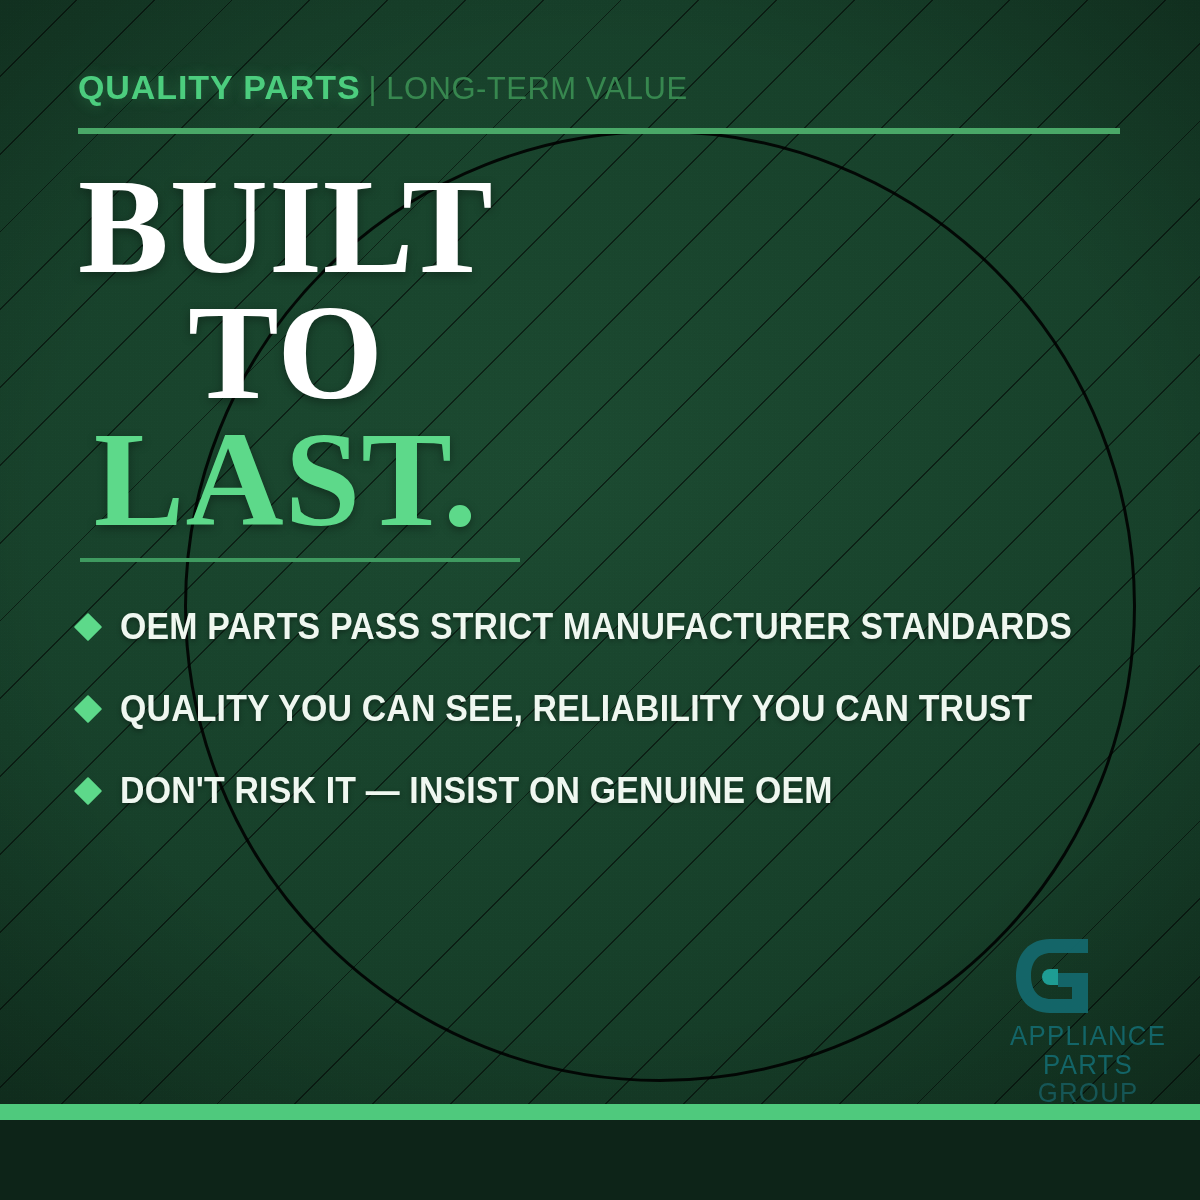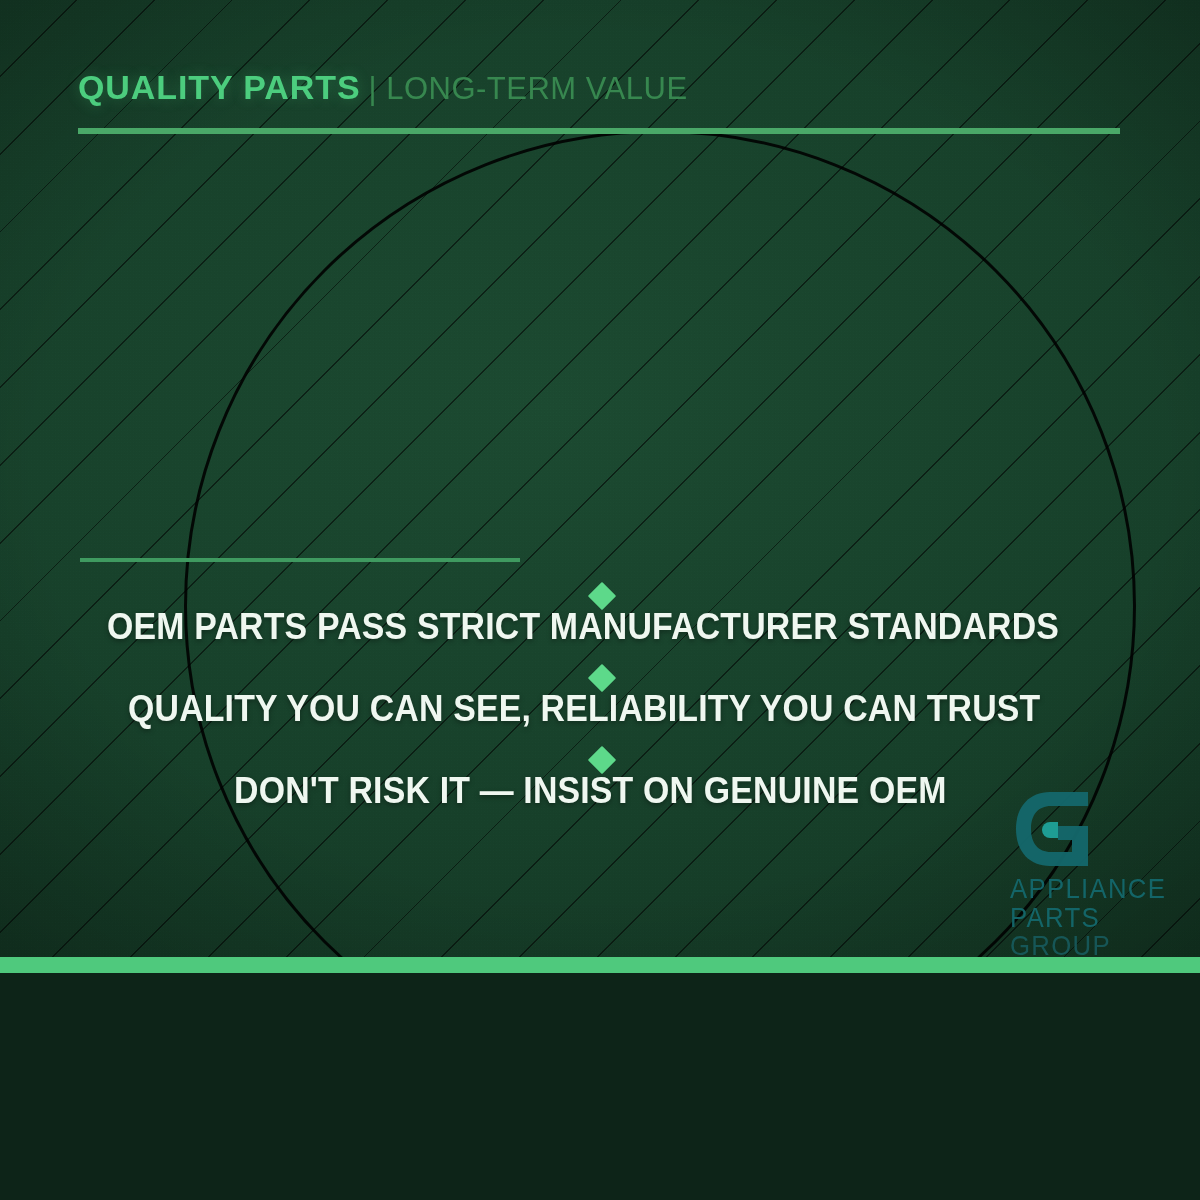--- a/index.html
+++ b/index.html
@@ -4,24 +4,25 @@
 <style>
   html, body {
     margin: 0;
     padding: 0;
     background: #0d2418;
   }
 
   #poster {
     position: relative;
     width: 1200px;
-    height: 973px;
+    height: 1120px;
     overflow: hidden;
     background-color: #17402a;
     font-family: "Liberation Sans", sans-serif;
+    text-align: center;
     -webkit-font-smoothing: antialiased;
   }
 
   
   .bg-base {
     position: absolute;
     inset: 0;
     background:
       radial-gradient(ellipse 120% 95% at 46% 42%, #1c4a31 0%, #17402a 45%, #102d1d 100%);
   }
@@ -136,21 +137,20 @@
     position: absolute;
     left: 78px;
     top: 586px;
     width: 1070px;
   }
   .bullet {
     display: flex;
     align-items: center;
     height: 82px;
     white-space: nowrap;
-    flex-direction: column;
   }
   .bullet-marker {
     flex: 0 0 auto;
     width: 20px;
     height: 20px;
     background: #5DD98A;
     transform: rotate(45deg);
     margin-right: 22px;
     border-radius: 1px;
   }
@@ -216,20 +216,25 @@
   <div class="deco-circle"></div>
   <div class="bg-vignette"></div>
 
   <div class="content">
 
     <div class="eyebrow">
       <span class="eyebrow-main">QUALITY PARTS</span><span class="eyebrow-sub">| LONG-TERM VALUE</span>
     </div>
     <div class="rule-top"></div>
 
+    <div class="headline">
+      <span class="hl-line hl-white">BUILT</span>
+      <span class="hl-line hl-white">TO</span>
+      <span class="hl-line hl-accent">LAST.</span>
+    </div>
 
     <div class="rule-mid"></div>
 
     <div class="bullets">
       <div class="bullet">
         <span class="bullet-marker"></span>
         <span class="bullet-text">OEM PARTS PASS STRICT MANUFACTURER STANDARDS</span>
       </div>
       <div class="bullet">
         <span class="bullet-marker"></span>

